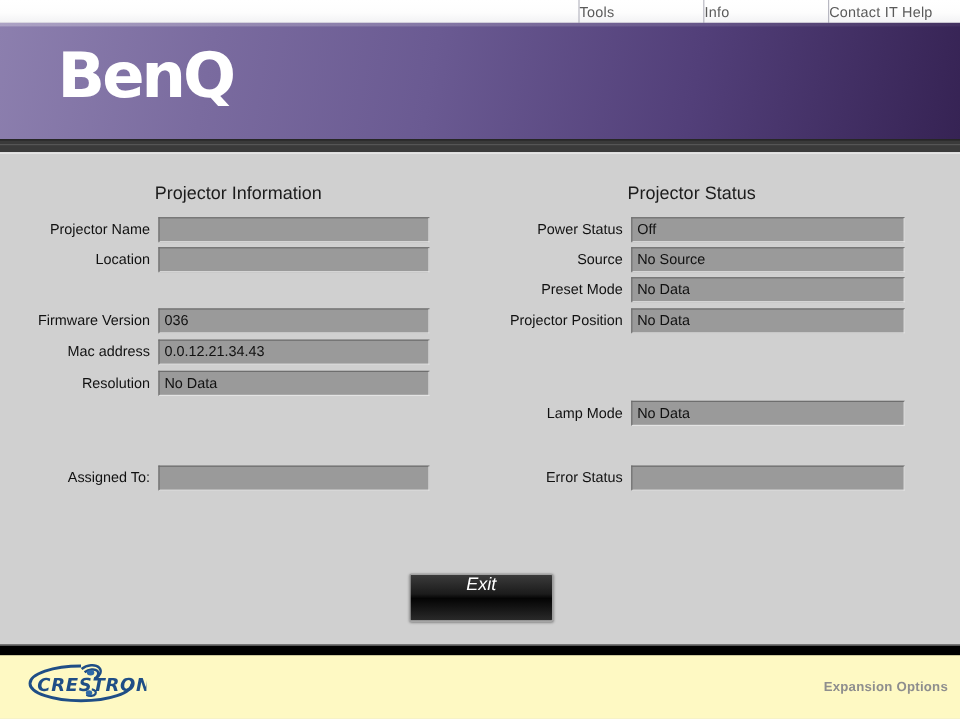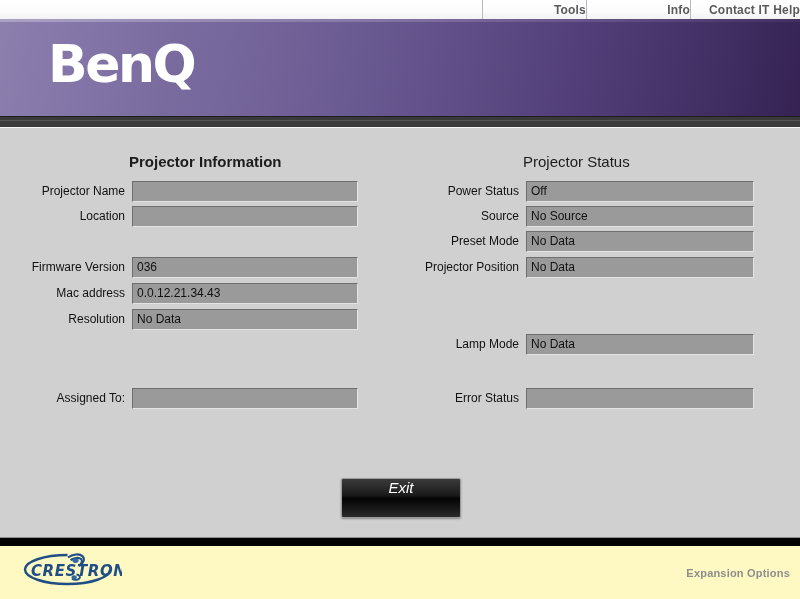--- a/index.html
+++ b/index.html
@@ -31,28 +31,27 @@
     background: linear-gradient(to bottom, #ffffff 0%, #fdfdfd 55%, #f2f2f4 100%);
     display: flex;
     justify-content: flex-end;
     align-items: stretch;
     box-sizing: border-box;
   }
   .nav-item {
     width: 104px;
     display: flex;
     align-items: center;
-    justify-content: flex-end;
+    justify-content: flex-start;
     font-size: 12px;
     color: #5a5a5a;
     border-left: 1px solid #b8b8c2;
     box-sizing: border-box;
     letter-spacing: 0.2px;
     cursor: default;
-    font-weight: bold;
   }
   .nav-item.wide { width: 110px; }
 
   
   .banner {
     position: absolute;
     left: 0; top: 19px;
     width: 800px;
     height: 97px;
     background: linear-gradient(100deg, #8c7fae 0%, #7a6b9f 22%, #6a5a92 45%, #523f79 72%, #362354 100%);
@@ -109,21 +108,21 @@
     left: 0; top: 0; width: 800px; height: 1px;
     background: #f4f4f4;
   }
 
   .section-title {
     position: absolute;
     font-size: 15px;
     color: #1c1c1c;
     white-space: nowrap;
   }
-  #title-info   { left: 129px; top: 26px; font-weight: bold; }
+  #title-info   { left: 129px; top: 26px; }
   #title-status { left: 523px; top: 26px; }
 
   .row {
     position: absolute;
     height: 21px;
     display: flex;
     align-items: center;
   }
   .row .label {
     font-size: 12px;

